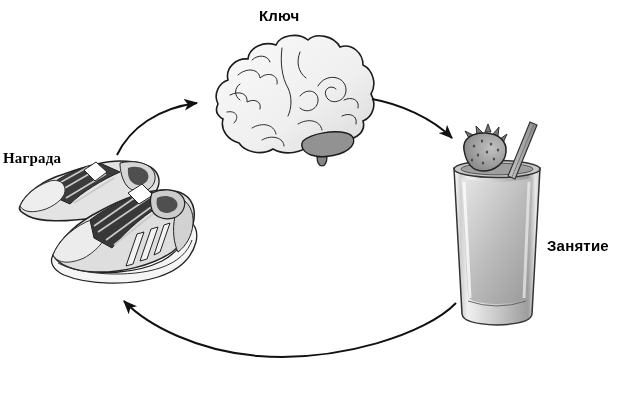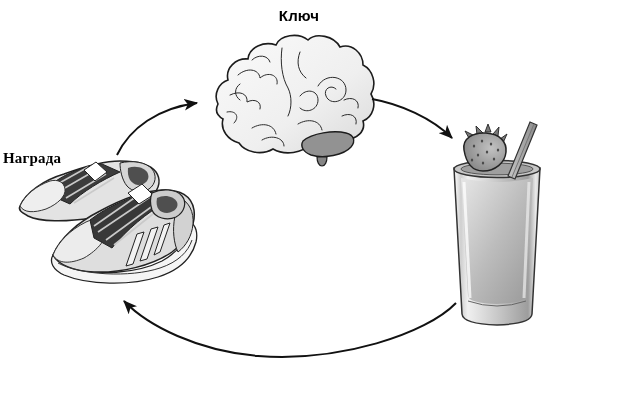--- a/index.html
+++ b/index.html
@@ -15,21 +15,21 @@
   }
   .stage svg { position: absolute; left: 0; top: 0; }
   .node-label {
     position: absolute;
     font-weight: bold;
     font-size: 15px;
     color: #000000;
     white-space: nowrap;
     letter-spacing: 0.2px;
   }
-  .label-cue     { left: 259px; top: 7px;  width: 80px; text-align: center; }
+  .label-cue     { left: 259px; top: 7px;  width: 80px; text-align: left; }
   .label-reward  { left: 3px;   top: 150px; font-family: Liberation Serif, serif; }
   .label-routine { left: 547px; top: 237px; }
 </style>
 </head>
 <body>
 
 <div class="stage">
 
   <svg width="633" height="402" viewBox="0 0 633 402">
     <defs>
@@ -159,13 +159,14 @@
 
     <g fill="none" stroke="#111111" stroke-width="2">
       <path d="M 117,155 C 130,128 158,108 197,103" marker-end="url(#arrowHead)"></path>
       <path d="M 372,99 C 400,104 432,118 452,138" marker-end="url(#arrowHead)"></path>
       <path d="M 456,303 C 426,334 340,362 258,356 C 198,351 148,326 124,301" marker-end="url(#arrowHead)"></path>
     </g>
   </svg>
 
   <div class="node-label label-cue">Ключ</div>
   <div class="node-label label-reward">Награда</div>
+  <div class="node-label label-routine">Занятие</div>
 </div>
 
 </body></html>

